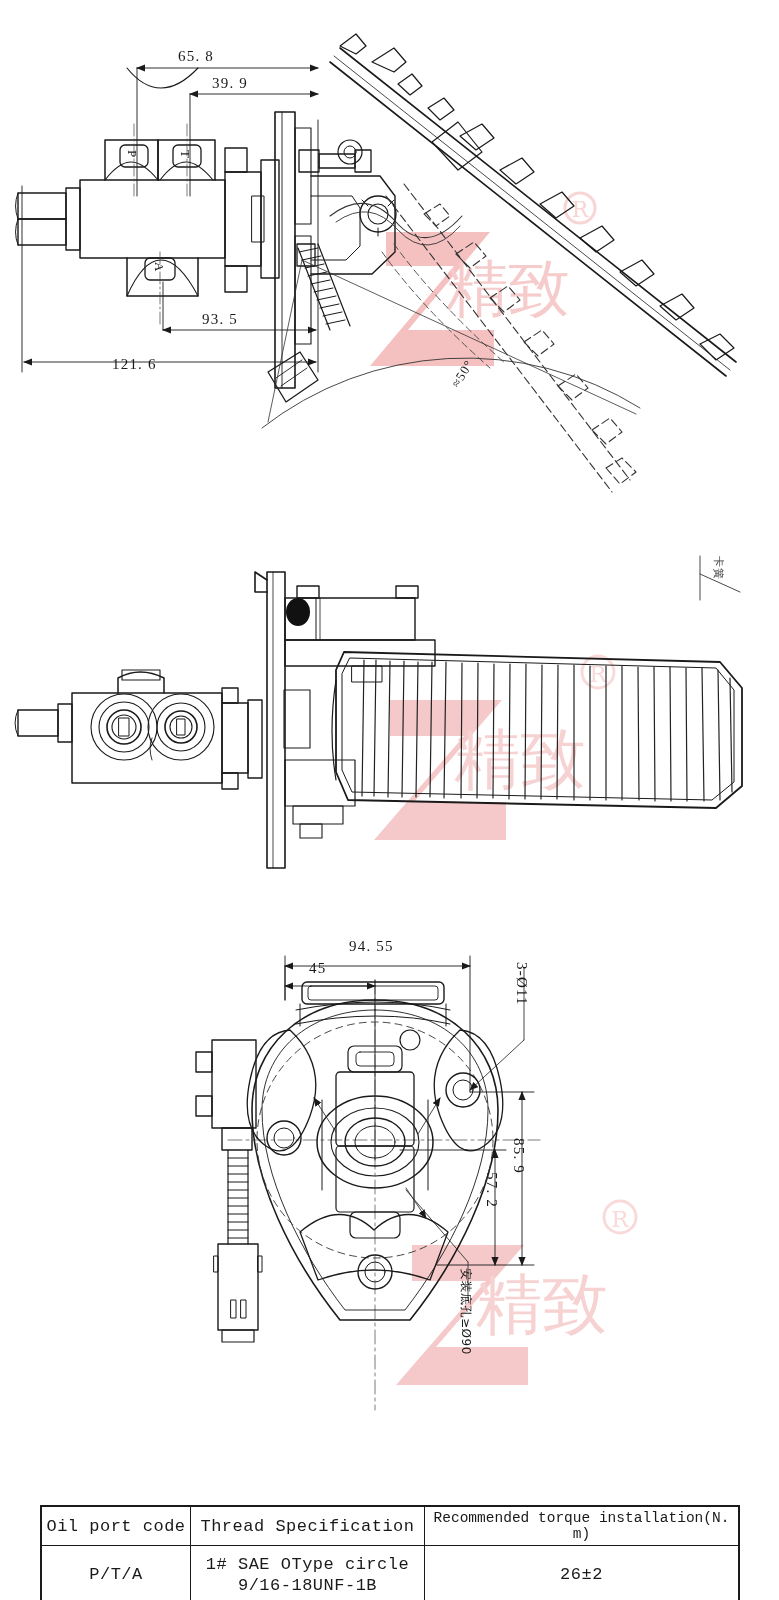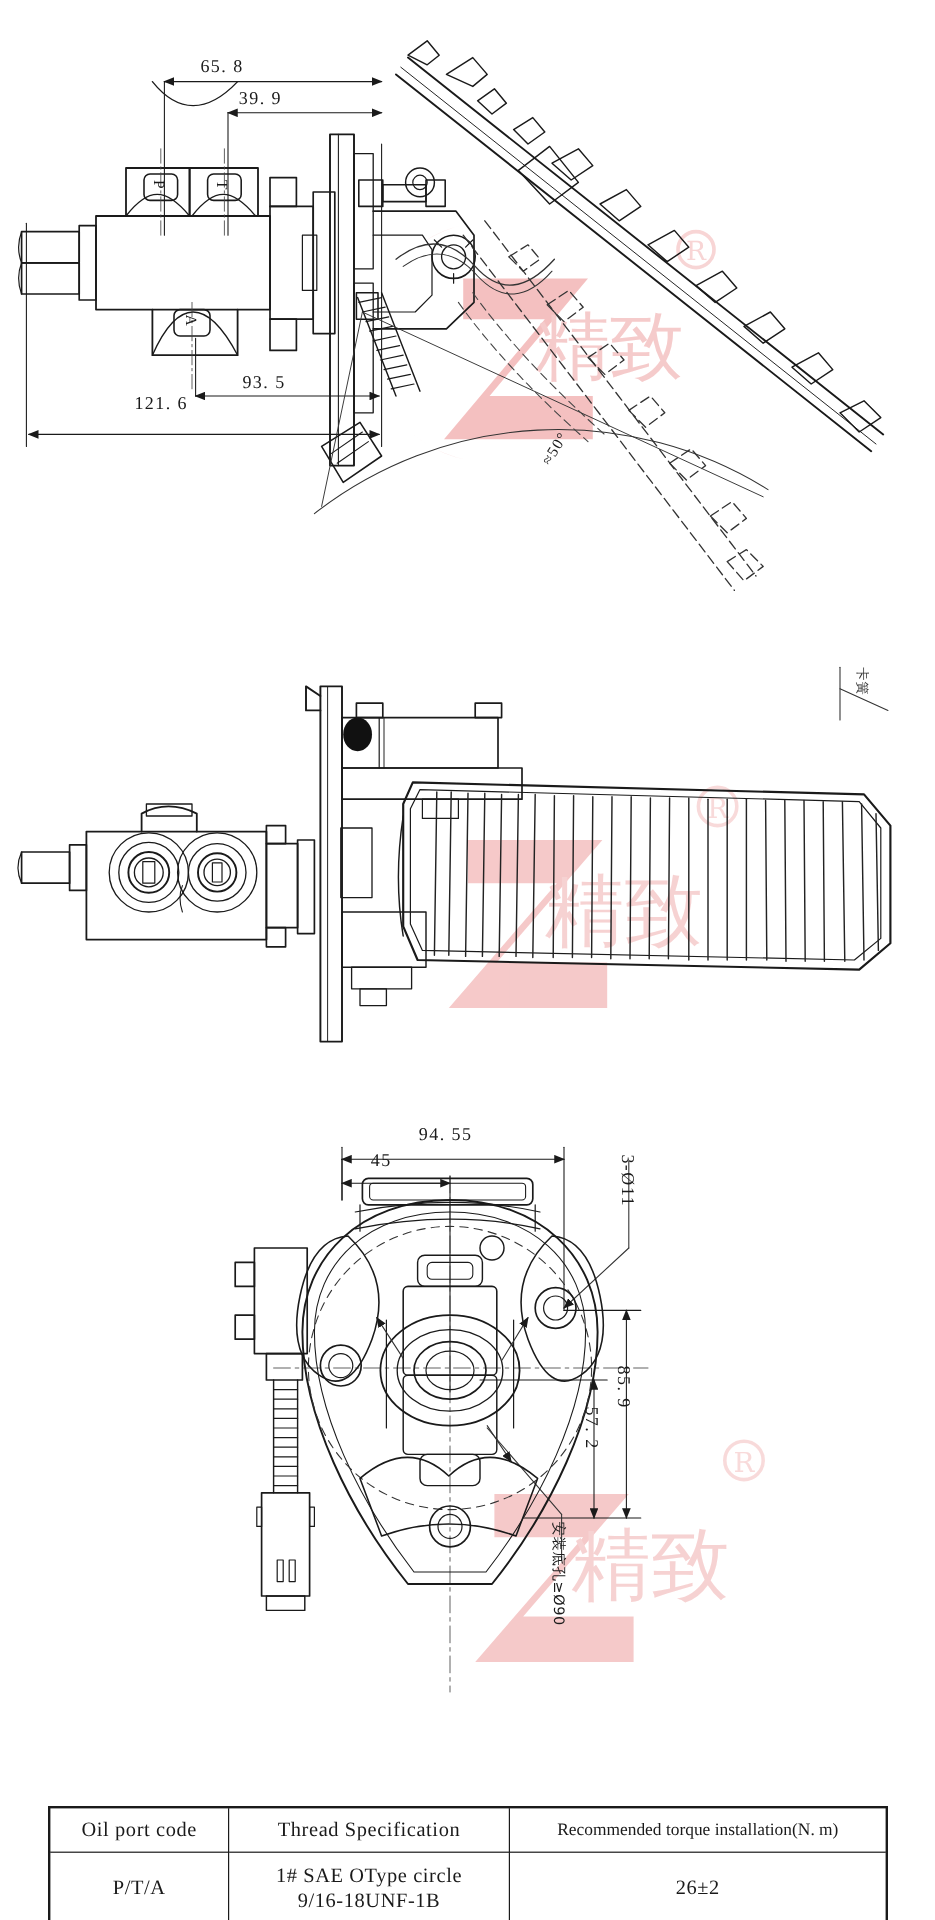--- a/index.html
+++ b/index.html
@@ -26,21 +26,21 @@
   .rot90{transform:rotate(90deg);transform-origin:0 0;}
 
   
   .spec{
     position:absolute;left:40px;top:1505px;width:700px;
     border:2.5px solid #1a1a1a;border-collapse:collapse;background:transparent;
   }
   .spec td{
     border:1.5px solid #1a1a1a;
     text-align:center;vertical-align:middle;
-    font-family:Liberation Serif, serif;
+    font-family:Liberation Mono, monospace;
     color:#1a1a1a;
     padding:3px 4px;
   }
   .spec .hrow td{height:30px;font-size:17px;letter-spacing:0.5px;}
   .spec .brow td{height:52px;font-size:17px;letter-spacing:0.5px;line-height:1.25;}
   .spec .c1{width:140px;}
   .spec .c2{width:225px;margin-left:16px;}
   .spec .c3{width:auto;}
   .spec .hrow .c3{font-size:14.5px;letter-spacing:0px;margin-left:19px;}
 </style>
@@ -497,24 +497,24 @@
       <g stroke-width="0.9" stroke="#333">
         <line x1="336" y1="1132" x2="314" y2="1098" marker-end="url(#ar)"></line>
         <line x1="418" y1="1134" x2="440" y2="1098" marker-end="url(#ar)"></line>
         <line x1="406" y1="1188" x2="426" y2="1218" marker-end="url(#ar)"></line>
       </g>
     </g>
 
     </g>
   </svg>
 
-  <div class="dim" style="left:167px;top:48px;">65. 8</div>
-  <div class="dim" style="left:199px;top:75px;">39. 9</div>
+  <div class="dim" style="left:178px;top:48px;">65. 8</div>
+  <div class="dim" style="left:212px;top:75px;">39. 9</div>
   <div class="dim" style="left:202px;top:311px;">93. 5</div>
-  <div class="dim" style="left:112px;top:329px;text-align:center;">121. 6</div>
+  <div class="dim" style="left:112px;top:356px;text-align:center;">121. 6</div>
 
   <div class="dim sm rot90" style="left:140px;top:150px;font-size:13px;letter-spacing:0;">P</div>
   <div class="dim sm rot90" style="left:193px;top:150px;font-size:13px;letter-spacing:0;">T</div>
   <div class="dim sm rot90" style="left:167px;top:262px;font-size:13px;letter-spacing:0;">A</div>
 
   <div class="dim sm" style="left:448px;top:382px;transform:rotate(-58deg);transform-origin:0 0;">≈50°</div>
 
   <div class="dim sm" style="left:726px;top:556px;font-size:11px;font-family:'DejaVu Sans',sans-serif;
               transform:rotate(90deg);transform-origin:0 0;color:#333;">卡簧</div>
 

